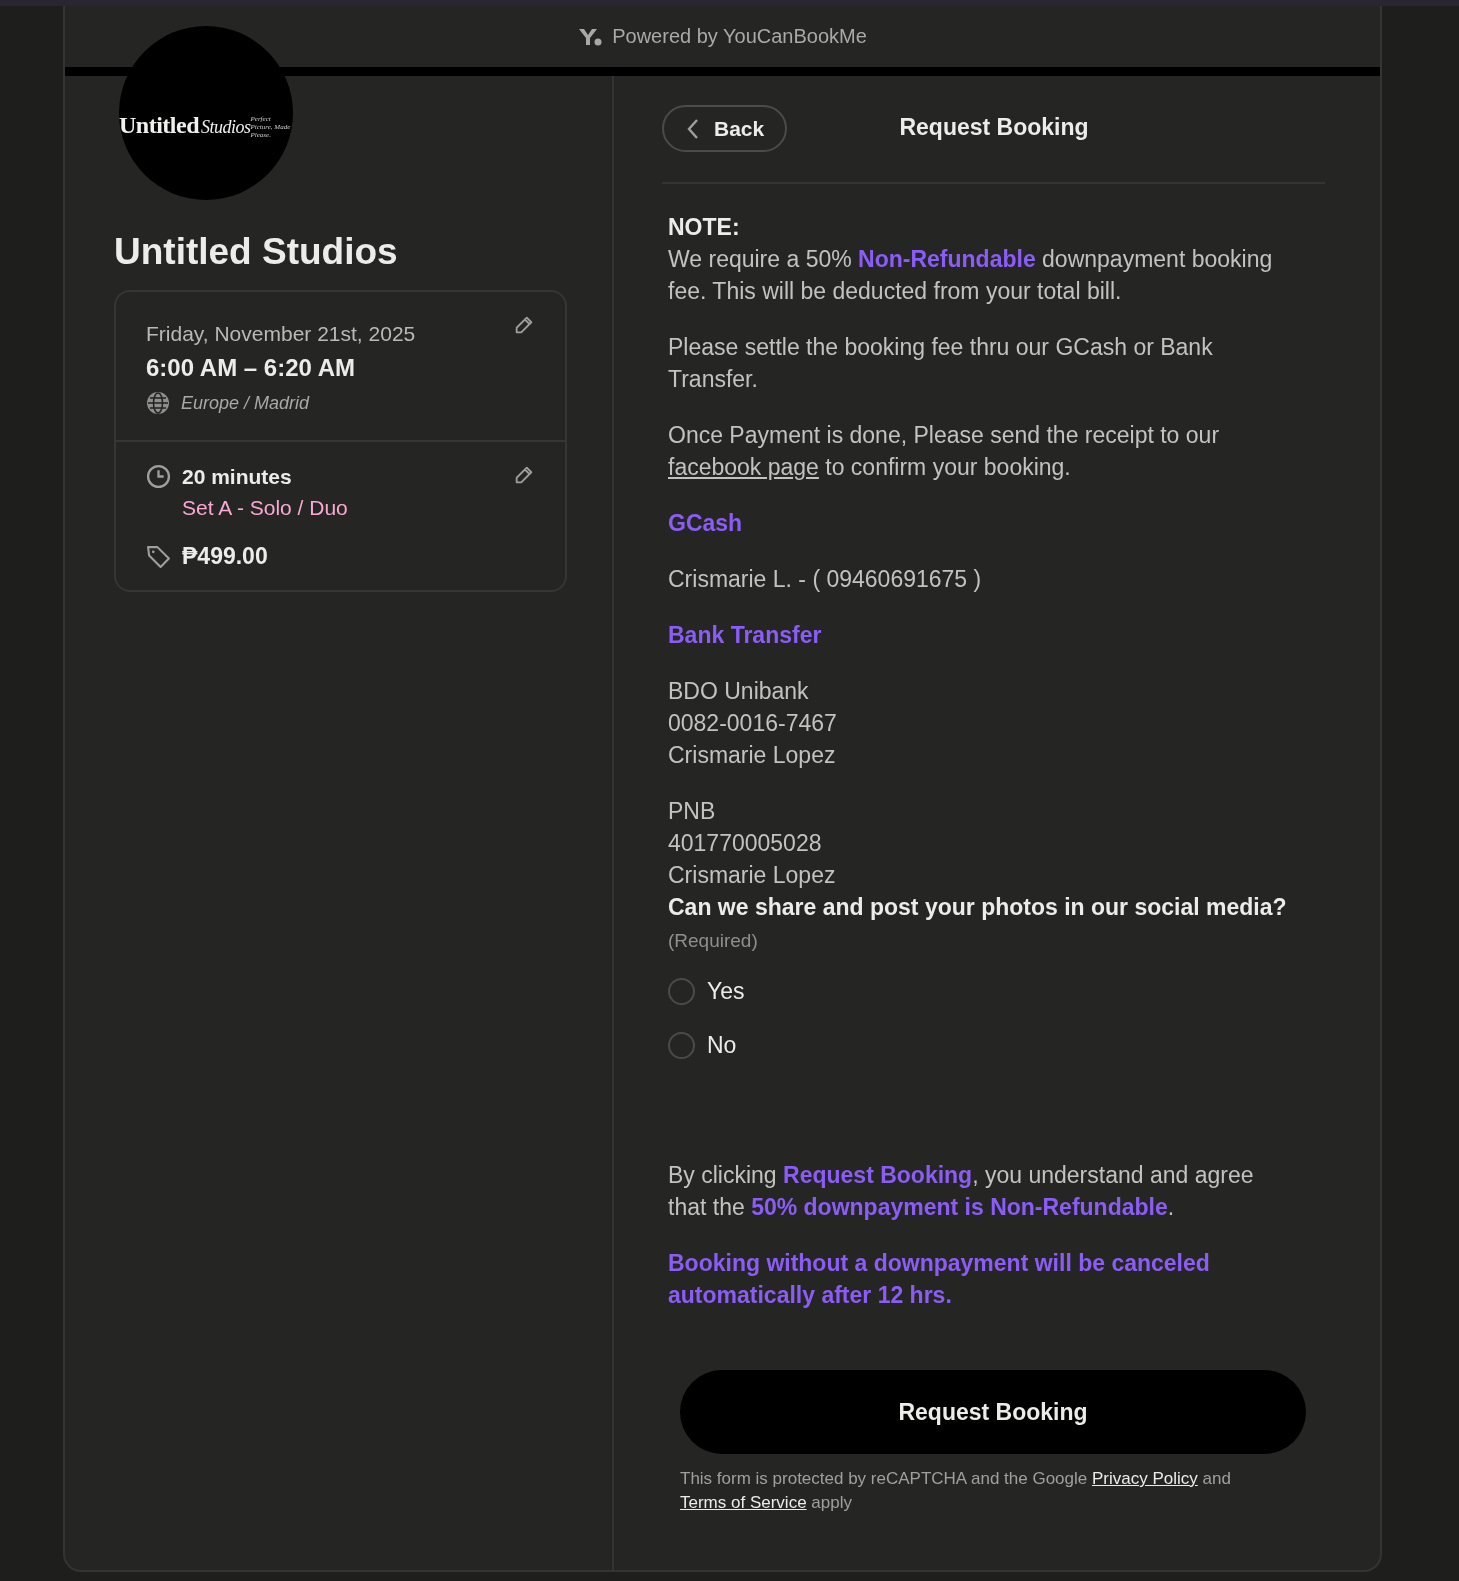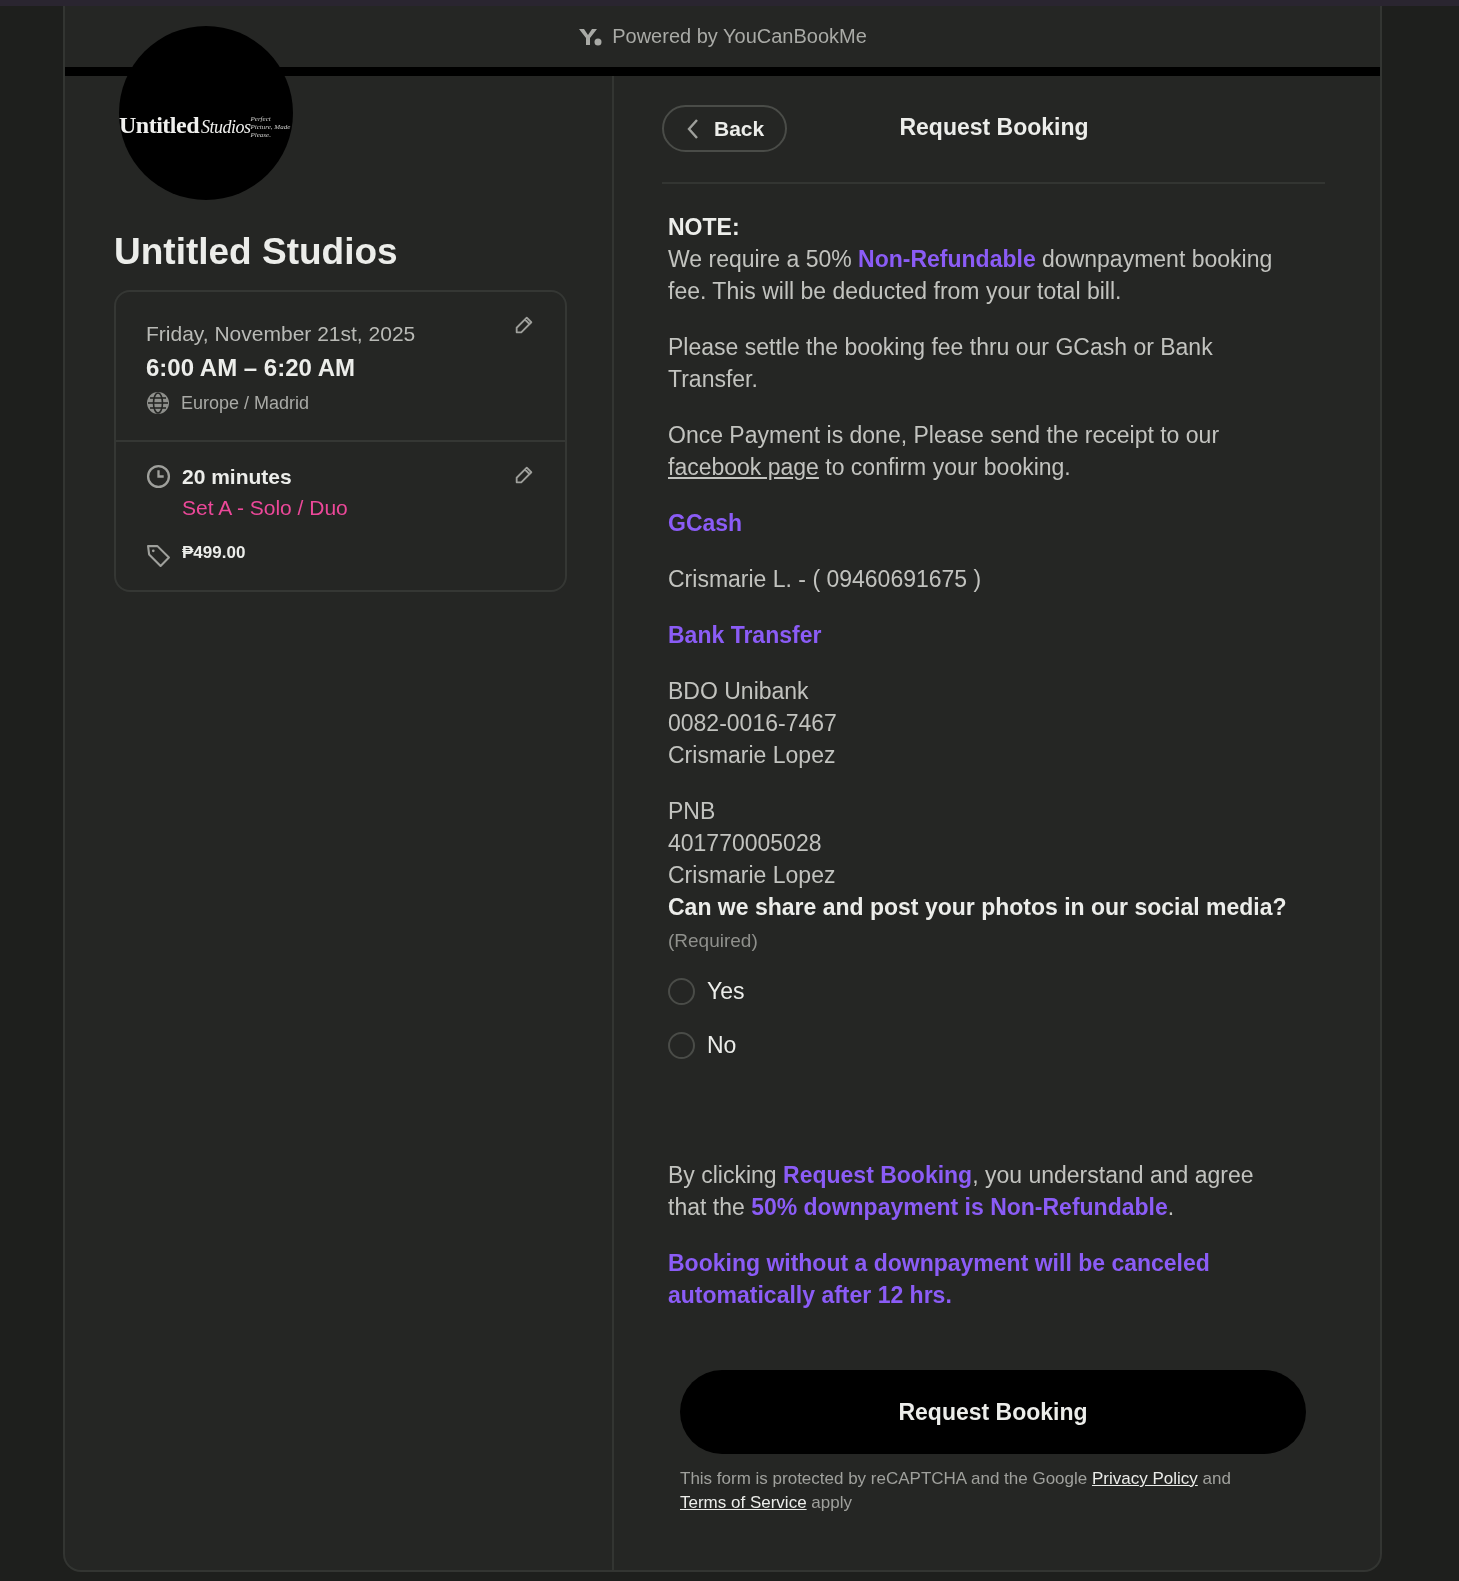--- a/index.html
+++ b/index.html
@@ -34,25 +34,25 @@
   .logo-main .script { font-style: italic; font-weight: normal; font-size: 18px; margin-left: 2px; }
   .logo-tag { font-family: "Liberation Serif", serif; font-style: italic; color: #d0d0ce; font-size: 7px; margin-top: 3px; }
   .org-name { position: absolute; left: 49px; top: 155px; font-size: 37px; font-weight: bold; color: #ecedea; }
   .card {
     position: absolute; left: 49px; top: 214px; width: 453px; height: 302px;
     border: 2px solid #353734; border-radius: 16px;
   }
   .card .sec1 { position: absolute; left: 0; top: 0; width: 100%; height: 150px; border-bottom: 2px solid #353734; }
   .date { position: absolute; left: 30px; top: 30px; font-size: 21px; color: #b9bab6; }
   .time { position: absolute; left: 30px; top: 62px; font-size: 24px; font-weight: bold; color: #ecedea; }
-  .tz { position: absolute; left: 30px; top: 99px; display: flex; align-items: center; gap: 11px; font-size: 18px; color: #a9aaa6; }
+  .tz { position: absolute; left: 30px; top: 99px; display: flex; align-items: center; gap: 11px; font-size: 18px; color: #a9aaa6; font-style: italic; }
   .edit { position: absolute; right: 30px; width: 22px; height: 22px; color: #9fa09c; cursor: pointer; }
   .dur { position: absolute; left: 30px; top: 172px; display: flex; align-items: center; gap: 11px; font-size: 21px; font-weight: bold; color: #ecedea; }
-  .svc { position: absolute; left: 66px; top: 204px; font-size: 21px; color: #ec4899; }
-  .price { position: absolute; left: 30px; top: 251px; display: flex; gap: 11px; font-size: 17px; font-weight: bold; color: #ecedea; }
+  .svc { position: absolute; left: 66px; top: 204px; font-size: 21px; color: #f9a8d4; }
+  .price { position: absolute; left: 30px; top: 251px; display: flex; align-items: center; gap: 11px; font-size: 23px; font-weight: bold; color: #ecedea; }
   .rightpane { position: absolute; left: 551px; top: 70px; width: 766px; height: 1496px; }
   .back-btn {
     position: absolute; left: 46px; top: 29px; width: 125px; height: 47px; border: 2px solid #4a4c48; border-radius: 24px;
     display: flex; align-items: center; gap: 14px; padding-left: 22px; font-size: 21px; font-weight: bold; color: #ecedea; background: transparent; cursor: pointer;
   }
   .rp-title { position: absolute; left: 0; width: 756px; top: 38px; text-align: center; font-size: 23px; font-weight: bold; color: #ecedea; padding-left: 0; }
   .rp-title span { display: inline-block; margin-left: 0; }
   .divider { position: absolute; left: 46px; top: 106px; width: 663px; height: 2px; background: #333532; }
   .content { position: absolute; left: 52px; top: 135px; width: 620px; font-size: 23px; line-height: 32px; color: #c2c3bf; }
   .content p { margin: 0; }

